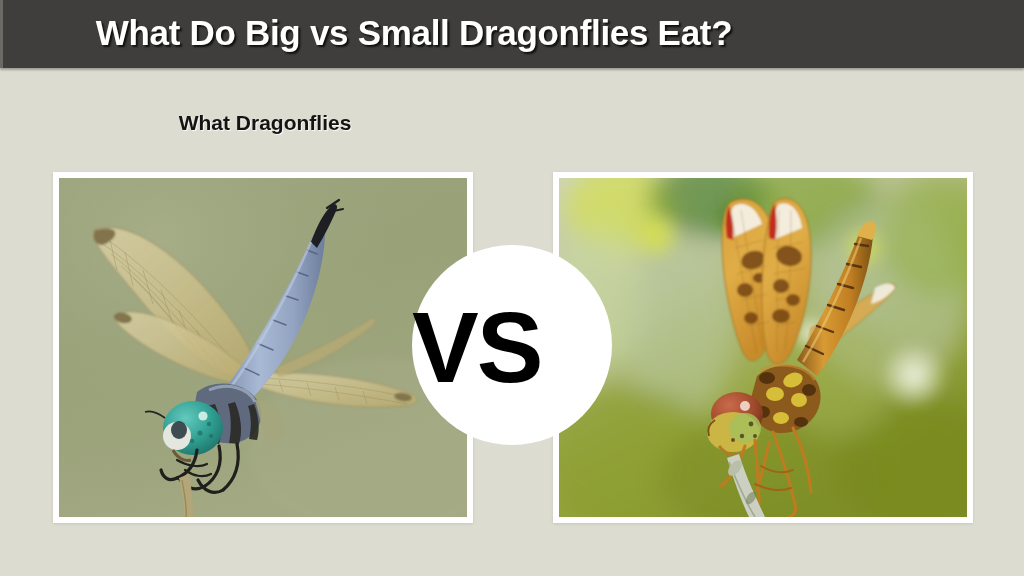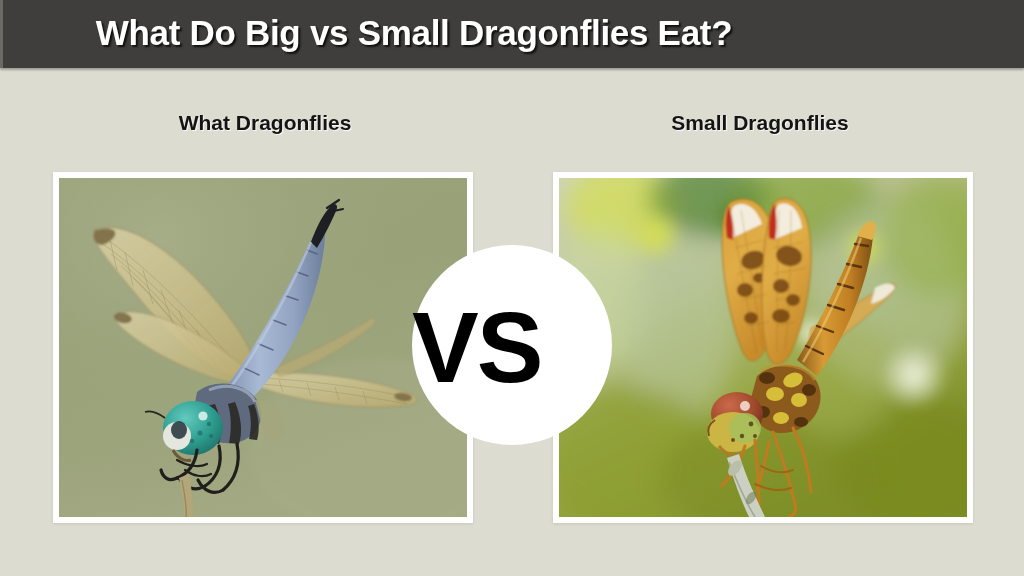--- a/index.html
+++ b/index.html
@@ -117,21 +117,20 @@
 <body>
 
 <div id="page">
 
   <div id="header-bar">
     <div id="header-edge-left"></div>
     <div id="page-title">What Do Big vs Small Dragonflies Eat?</div>
   </div>
 
   <div class="col-caption" id="caption-left">What Dragonflies</div>
-  <div class="col-caption" id="caption-right">Small Dragonflies</div>
 
   <div class="photo-frame" id="frame-left">
     <div class="photo-inner">
       <svg viewBox="0 0 408 339" xmlns="http://www.w3.org/2000/svg">
         <defs>
           <linearGradient id="lbg" x1="0" y1="0" x2="0.35" y2="1">
             <stop offset="0%" stop-color="#9ba47c"></stop>
             <stop offset="45%" stop-color="#98a178"></stop>
             <stop offset="100%" stop-color="#a3a983"></stop>
           </linearGradient>

